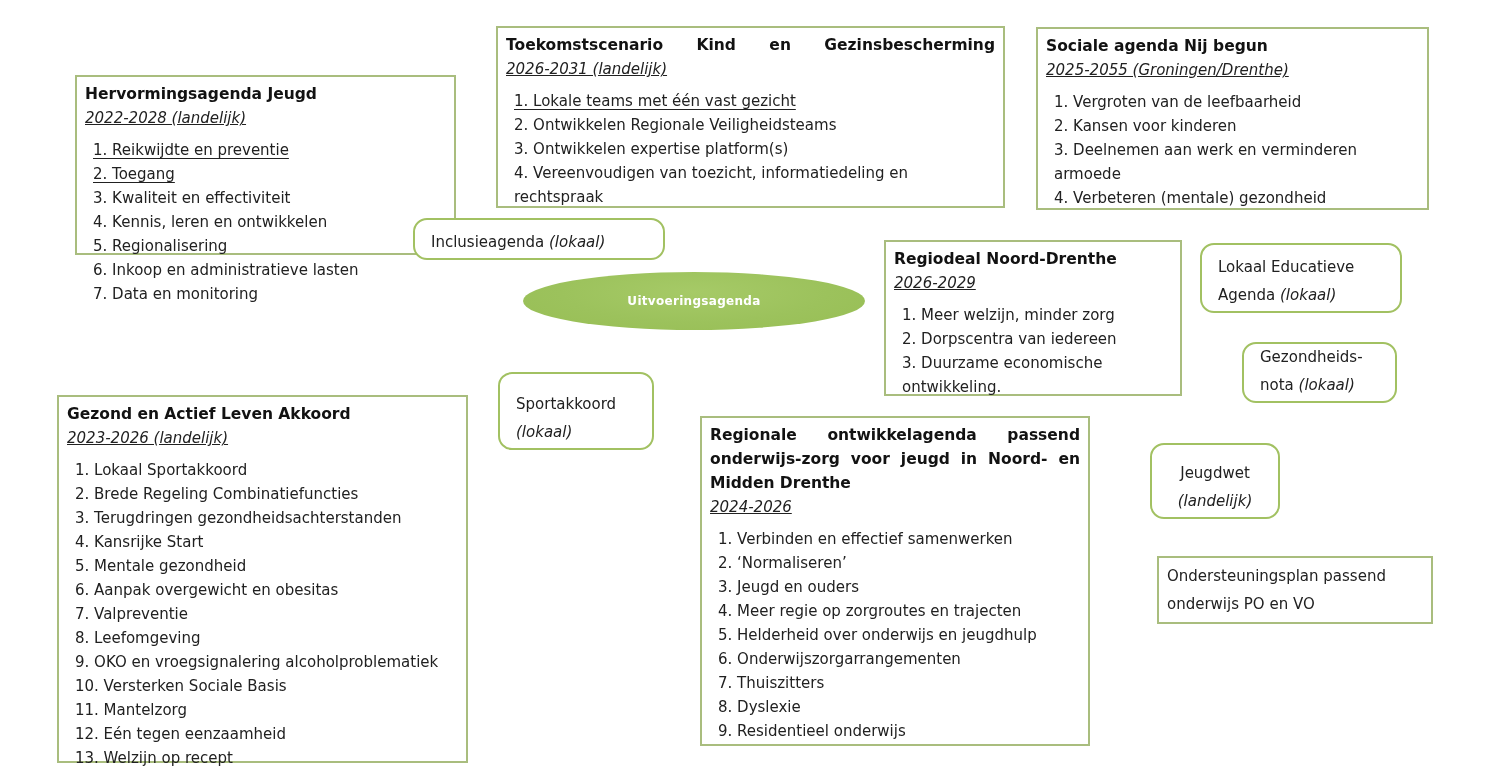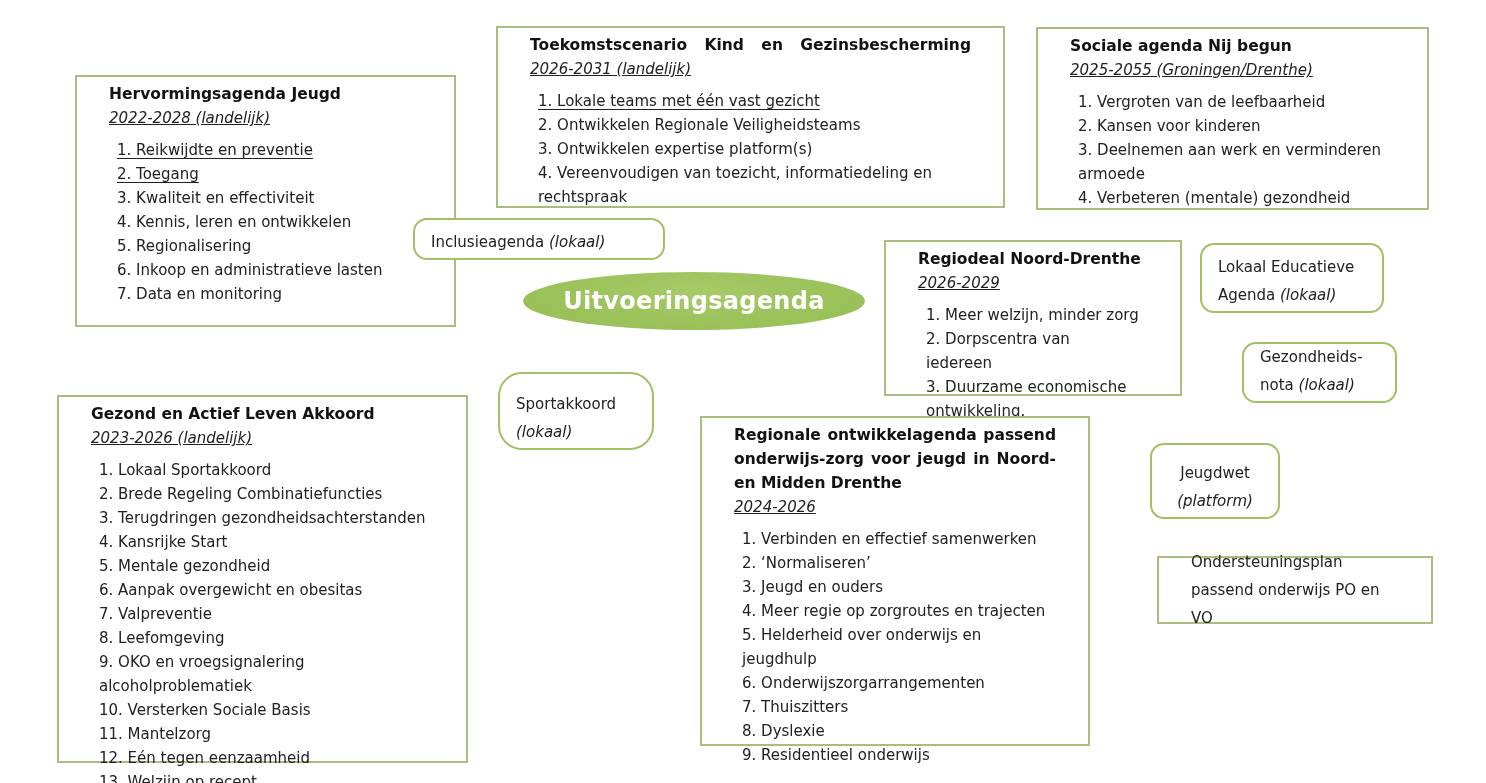--- a/index.html
+++ b/index.html
@@ -12,21 +12,21 @@
     color: #212121;
     overflow: hidden;
   }
 
   
   .card {
     position: absolute;
     box-sizing: border-box;
     background: #ffffff;
     border: 2px solid #a9bd7e;
-    padding: 5px 32px;
+    padding: 5px 8px;
     font-size: 15px;
     line-height: 24px;
   }
   .card-title {
     font-weight: bold;
     font-size: 15.5px;
     color: #121212;
   }
   .card-title.justify { text-align: justify; }
   .card-title.justify-all { text-align: justify; text-align-last: justify; }
@@ -64,33 +64,33 @@
     width: 342px; height: 58px;
     border-radius: 50%;
     background: radial-gradient(ellipse at 50% 35%, #a6ca67 0%, #9cc25c 55%, #97be54 100%);
     display: flex;
     align-items: center;
     justify-content: center;
   }
   .ellipse-label {
     color: #ffffff;
     font-weight: bold;
-    font-size: 24px;
+    font-size: 12px;
     letter-spacing: 0.3px;
   }
 
   
-  #box-hervormingsagenda { left: 75px;  top: 75px;  width: 381px; height: 252px; }
+  #box-hervormingsagenda { left: 75px;  top: 75px;  width: 381px; height: 180px; }
   #box-toekomstscenario  { left: 496px; top: 26px;  width: 509px; height: 182px; }
   #box-sociale-agenda    { left: 1036px;top: 27px;  width: 393px; height: 183px; }
   #pill-inclusieagenda   { left: 413px; top: 218px; width: 252px; height: 42px; }
   #box-regiodeal         { left: 884px; top: 240px; width: 298px; height: 156px; }
-  #pill-lokaal-educatieve{ left: 1200px;top: 243px; width: 184px; height: 70px; }
+  #pill-lokaal-educatieve{ left: 1200px;top: 243px; width: 202px; height: 70px; }
   #pill-gezondheidsnota  { left: 1242px;top: 342px; width: 155px; height: 61px; }
-  #pill-sportakkoord     { left: 498px; top: 372px; width: 156px; height: 78px; border-radius: 24px; }
+  #pill-sportakkoord     { left: 498px; top: 372px; width: 156px; height: 78px; }
   #box-gezond-actief     { left: 57px;  top: 395px; width: 411px; height: 368px; }
   #box-regionale         { left: 700px; top: 416px; width: 390px; height: 330px; }
   #pill-jeugdwet         { left: 1150px;top: 443px; width: 130px; height: 76px; }
   #box-ondersteuningsplan{ left: 1157px;top: 556px; width: 276px; height: 68px; }
 </style>
 </head>
 <body>
 
 <div class="canvas">
 
@@ -190,20 +190,20 @@
         <li>4. Meer regie op zorgroutes en trajecten</li>
         <li>5. Helderheid over onderwijs en jeugdhulp</li>
         <li>6. Onderwijszorgarrangementen</li>
         <li>7. Thuiszitters</li>
         <li>8. Dyslexie</li>
         <li>9. Residentieel onderwijs</li>
       </ul>
   </section>
 
   <div class="pill center" id="pill-jeugdwet">
-    <span><span>Jeugdwet</span> <em>(platform)</em></span>
+    <span><span>Jeugdwet</span> <em>(landelijk)</em></span>
   </div>
 
   <div class="card note" id="box-ondersteuningsplan">
     <span>Ondersteuningsplan passend onderwijs PO en VO</span>
   </div>
 
 </div>
 
 </body></html>

